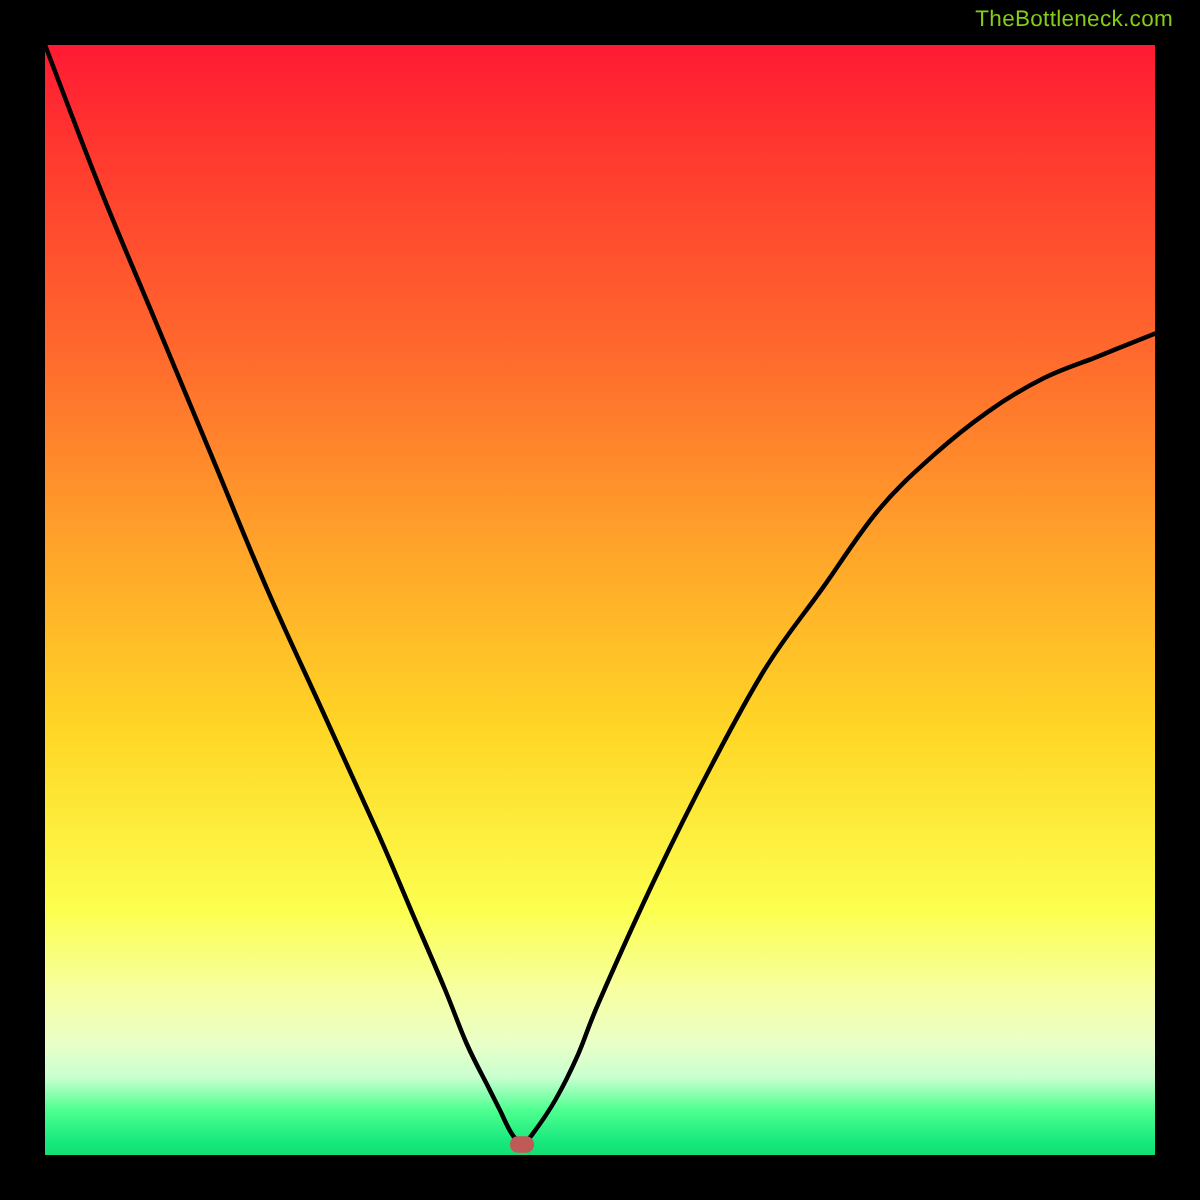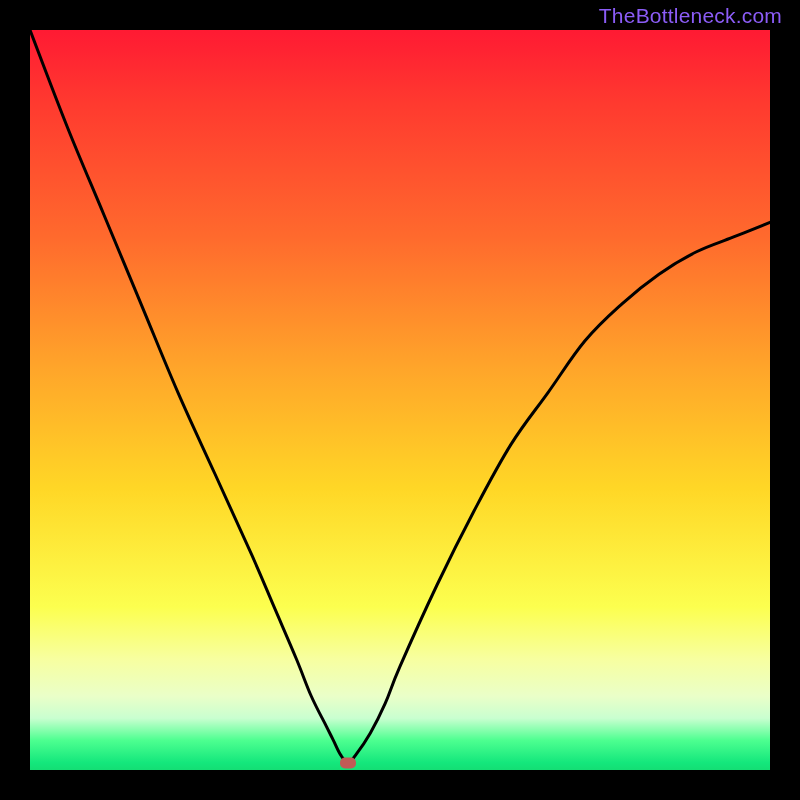--- a/index.html
+++ b/index.html
@@ -37,22 +37,22 @@
       #c9ffd0 93%,
       #4dff90 96%,
       #14e77c 99%,
       #14de74 100%
     );
   }
   .watermark {
     position: absolute;
     top: 4px;
     right: 18px;
-    color: #8b5cf6;
-    font-size: 21px;
+    color: #84cc16;
+    font-size: 15px;
     font-weight: 500;
     letter-spacing: 0.2px;
     user-select: none;
   }
   svg.curve {
     position: absolute;
     left: 0;
     top: 0;
     width: 740px;
     height: 740px;

